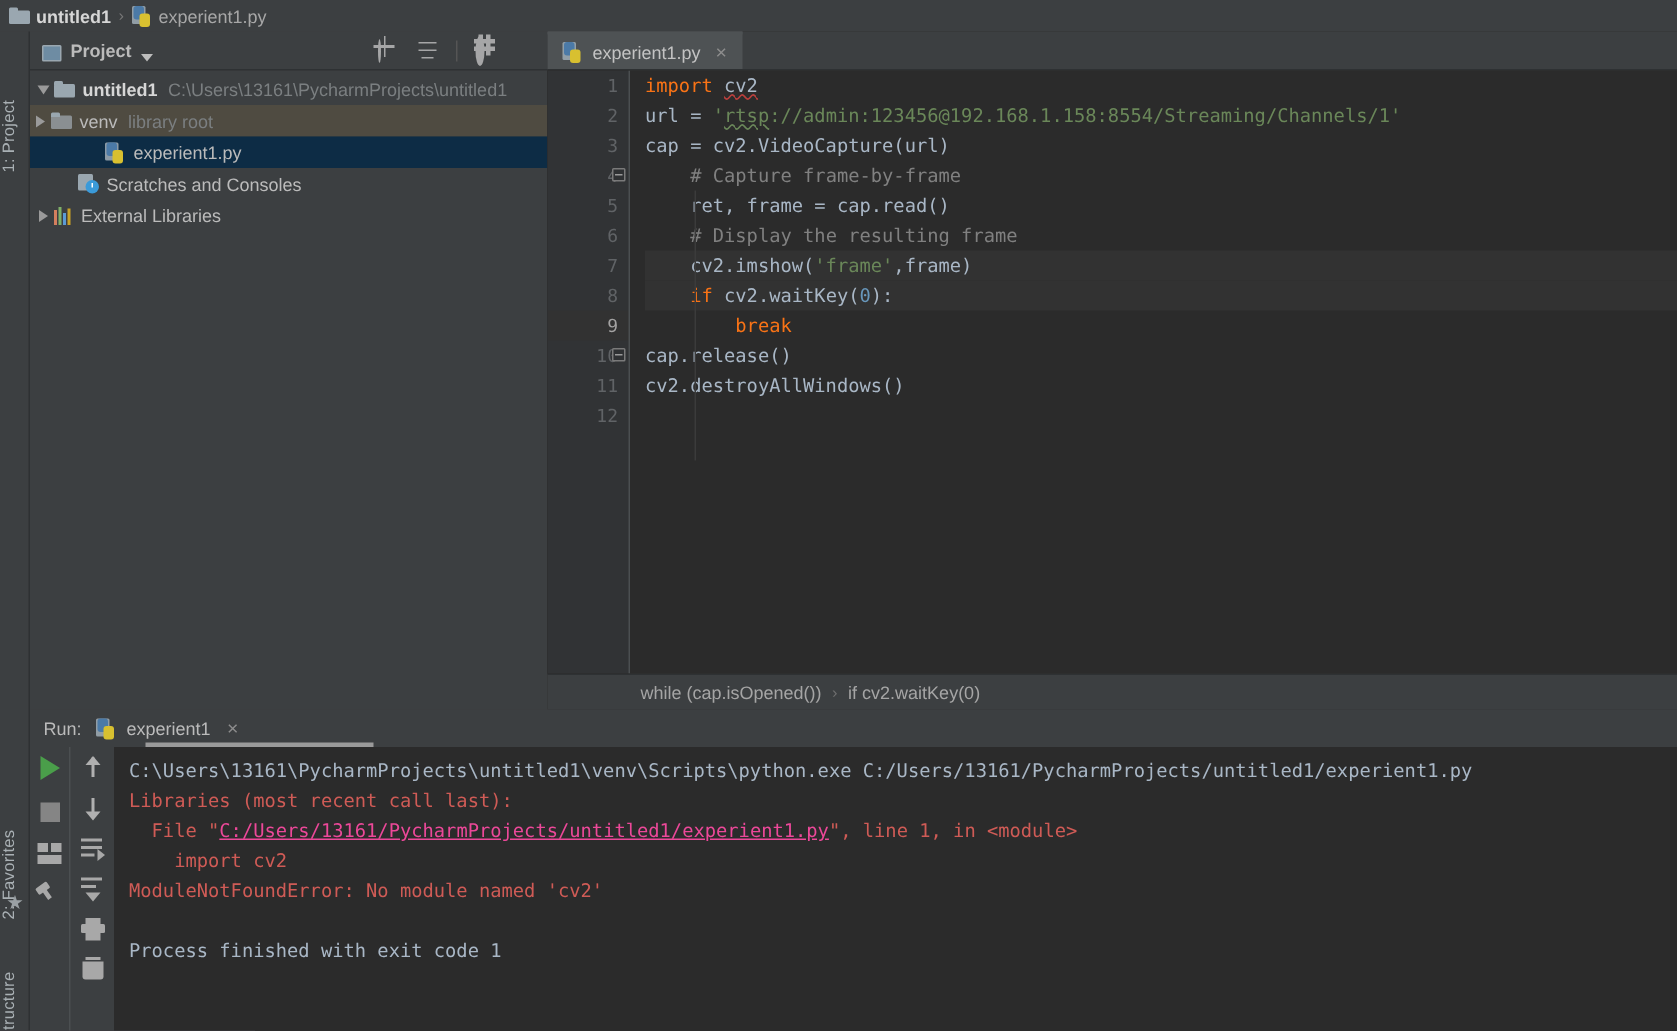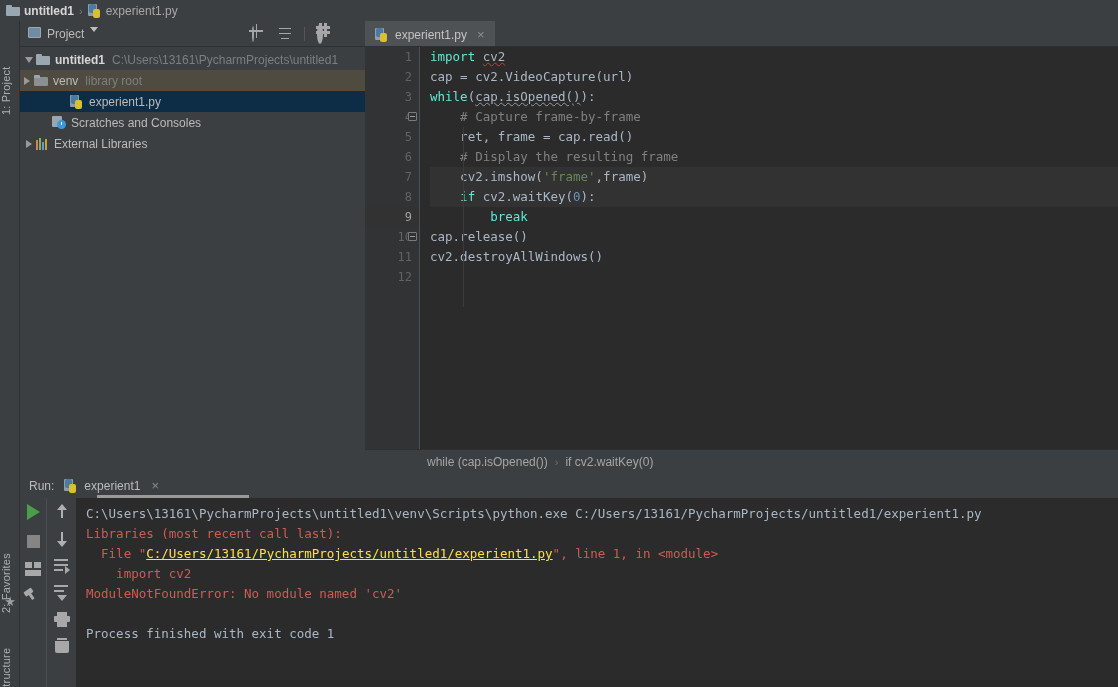--- a/index.html
+++ b/index.html
@@ -66,21 +66,21 @@
   
   #project-panel {
     position: absolute; left: 20px; top: 21px; width: 345px; height: 452px;
     background: #3c3f41;
   }
   #project-header {
     height: 26px; display: flex; align-items: center;
     padding-left: 8px; font-size: 12px; color: #bbbbbb;
     border-bottom: 1px solid #2e3133;
   }
-  #project-header .ph-title { display:flex; align-items:flex-start; gap:6px; }
+  #project-header .ph-title { display:flex; align-items:flex-end; gap:6px;font-weight:bold; }
   .win-ico {
     width: 13px; height: 11px; border: 1px solid #9aa7b0;
     background: #6e8ca3; border-radius: 1px;
   }
   .caret-dn {
     width: 0; height: 0; border-left: 4px solid transparent;
     border-right: 4px solid transparent; border-top: 5px solid #bdbdbd;
   }
   #project-header .ph-tools {
     margin-left: auto; display: flex; align-items: center; gap: 12px;
@@ -186,21 +186,21 @@
     content:""; position:absolute; left:1px; top:3px; width:5px; height:1px;
     background:#9a9a9a;
   }
   #code {
     flex: 1; position: relative;
     font-family: "DejaVu Sans Mono", monospace; font-size: 12.5px;
     padding-left: 10px;
   }
   .cline { height: 20px; line-height: 20px; white-space: pre; color: #a9b7c6; }
   .cline.hl { background: #323232; }
-  .kw { color: #5eead4; }
+  .kw { color: #f97316; }
   .str { color: #6a8759; }
   .cmt { color: #808080; }
   .num { color: #6897bb; }
   .sq  { text-decoration: underline; text-decoration-style: wavy;
          text-decoration-color: #bc3f3c; text-decoration-thickness: 1px; }
   .sqg { text-decoration: underline; text-decoration-style: wavy;
          text-decoration-color: #6a8759; text-decoration-thickness: 1px; }
   .sqgy{ text-decoration: underline; text-decoration-style: wavy;
          text-decoration-color: #9a9a9a; text-decoration-thickness: 1px; }
   .indent-guide {
@@ -289,21 +289,21 @@
   .rt-trash s.t1{left:2px;top:0;width:10px;height:2px;}
   .rt-trash s.t2{left:0;top:3px;width:14px;height:12px;border-radius:0 0 2px 2px;}
 
   #console {
     flex: 1; background: #2b2b2b; padding: 6px 0 0 10px;
     font-family: "DejaVu Sans Mono", monospace; font-size: 12.5px;
     color: #a9b7c6; overflow: hidden;
   }
   .conline { height: 20px; line-height: 20px; white-space: pre; }
   .err { color: #cf5b56; }
-  .lnk { color: #fde047; text-decoration: underline; }
+  .lnk { color: #ec4899; text-decoration: underline; }
 </style>
 </head>
 <body>
 
 <div id="topbar">
   <span class="crumb">
     <span class="ico folder-ico">
         <i></i>
       </span>
     <span class="crumb-bold">untitled1</span>
@@ -432,22 +432,22 @@
       <div class="lnrow">11</div>
       <div class="lnrow">12</div>
       <span class="fold" style="top:65px"></span>
       <span class="fold" style="top:185px"></span>
     </div>
 
     <div id="code">
       <span class="indent-guide" style="left:43px; top:80px; height:180px;"></span>
 
       <div class="cline"><span class="kw">import</span> <span class="sq">cv2</span></div>
+      <div class="cline">url = <span class="str">'<span class="sqg">rtsp</span>://admin:123456@192.168.1.158:8554/Streaming/Channels/1'</span></div>
       <div class="cline">cap = cv2.VideoCapture(url)</div>
-      <div class="cline"><span class="kw">while</span>(<span class="sqgy">cap.isOpened()</span>):</div>
       <div class="cline">    <span class="cmt"># Capture frame-by-frame</span></div>
       <div class="cline">    ret, frame = cap.read()</div>
       <div class="cline">    <span class="cmt"># Display the resulting frame</span></div>
       <div class="cline hl">    cv2.imshow(<span class="str">'frame'</span>,frame)</div>
       <div class="cline hl">    <span class="kw">if</span> cv2.waitKey(<span class="num">0</span>):</div>
       <div class="cline">        <span class="kw">break</span></div>
       <div class="cline">cap.release()</div>
       <div class="cline">cv2.destroyAllWindows()</div>
     </div>
   </div>

